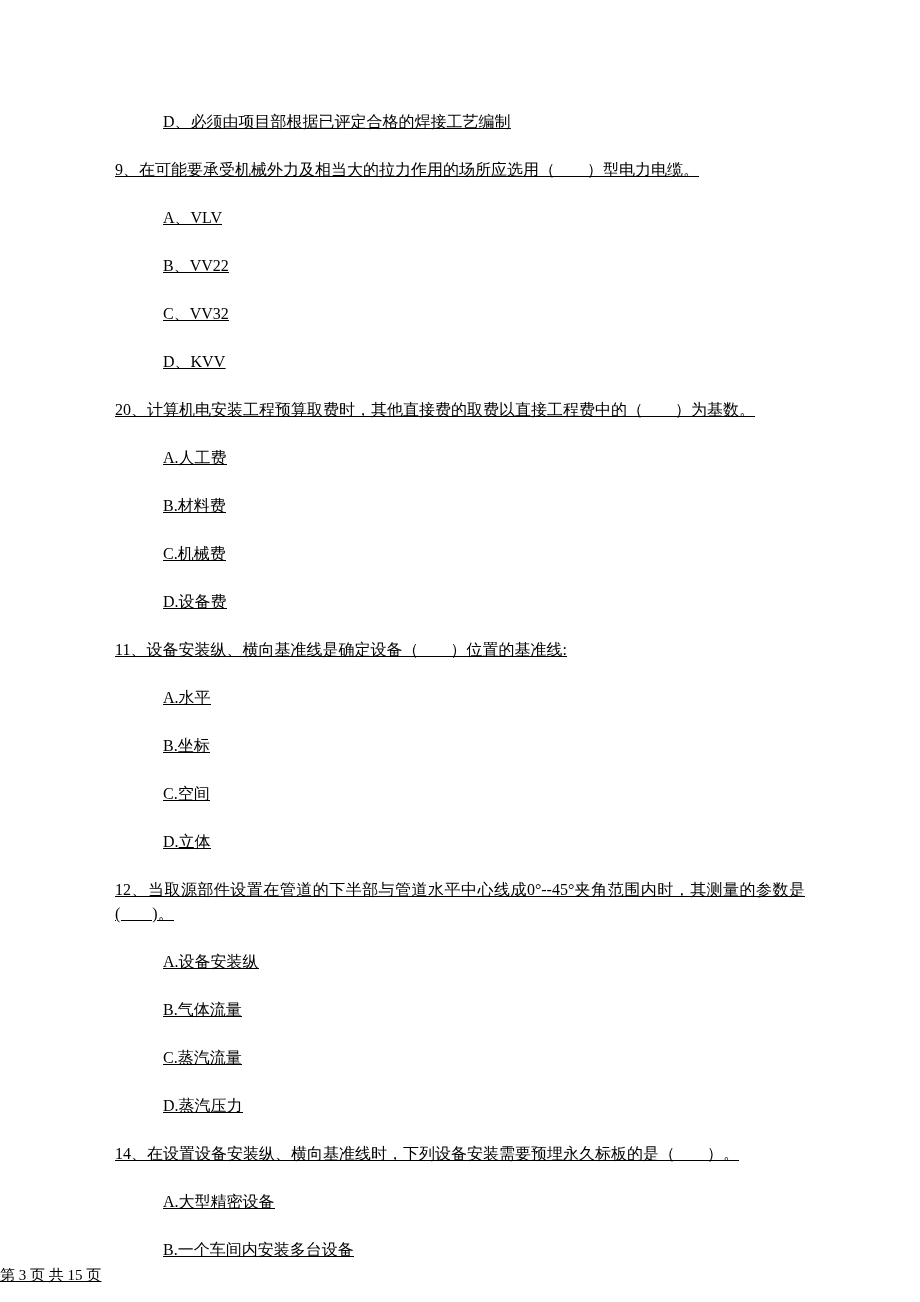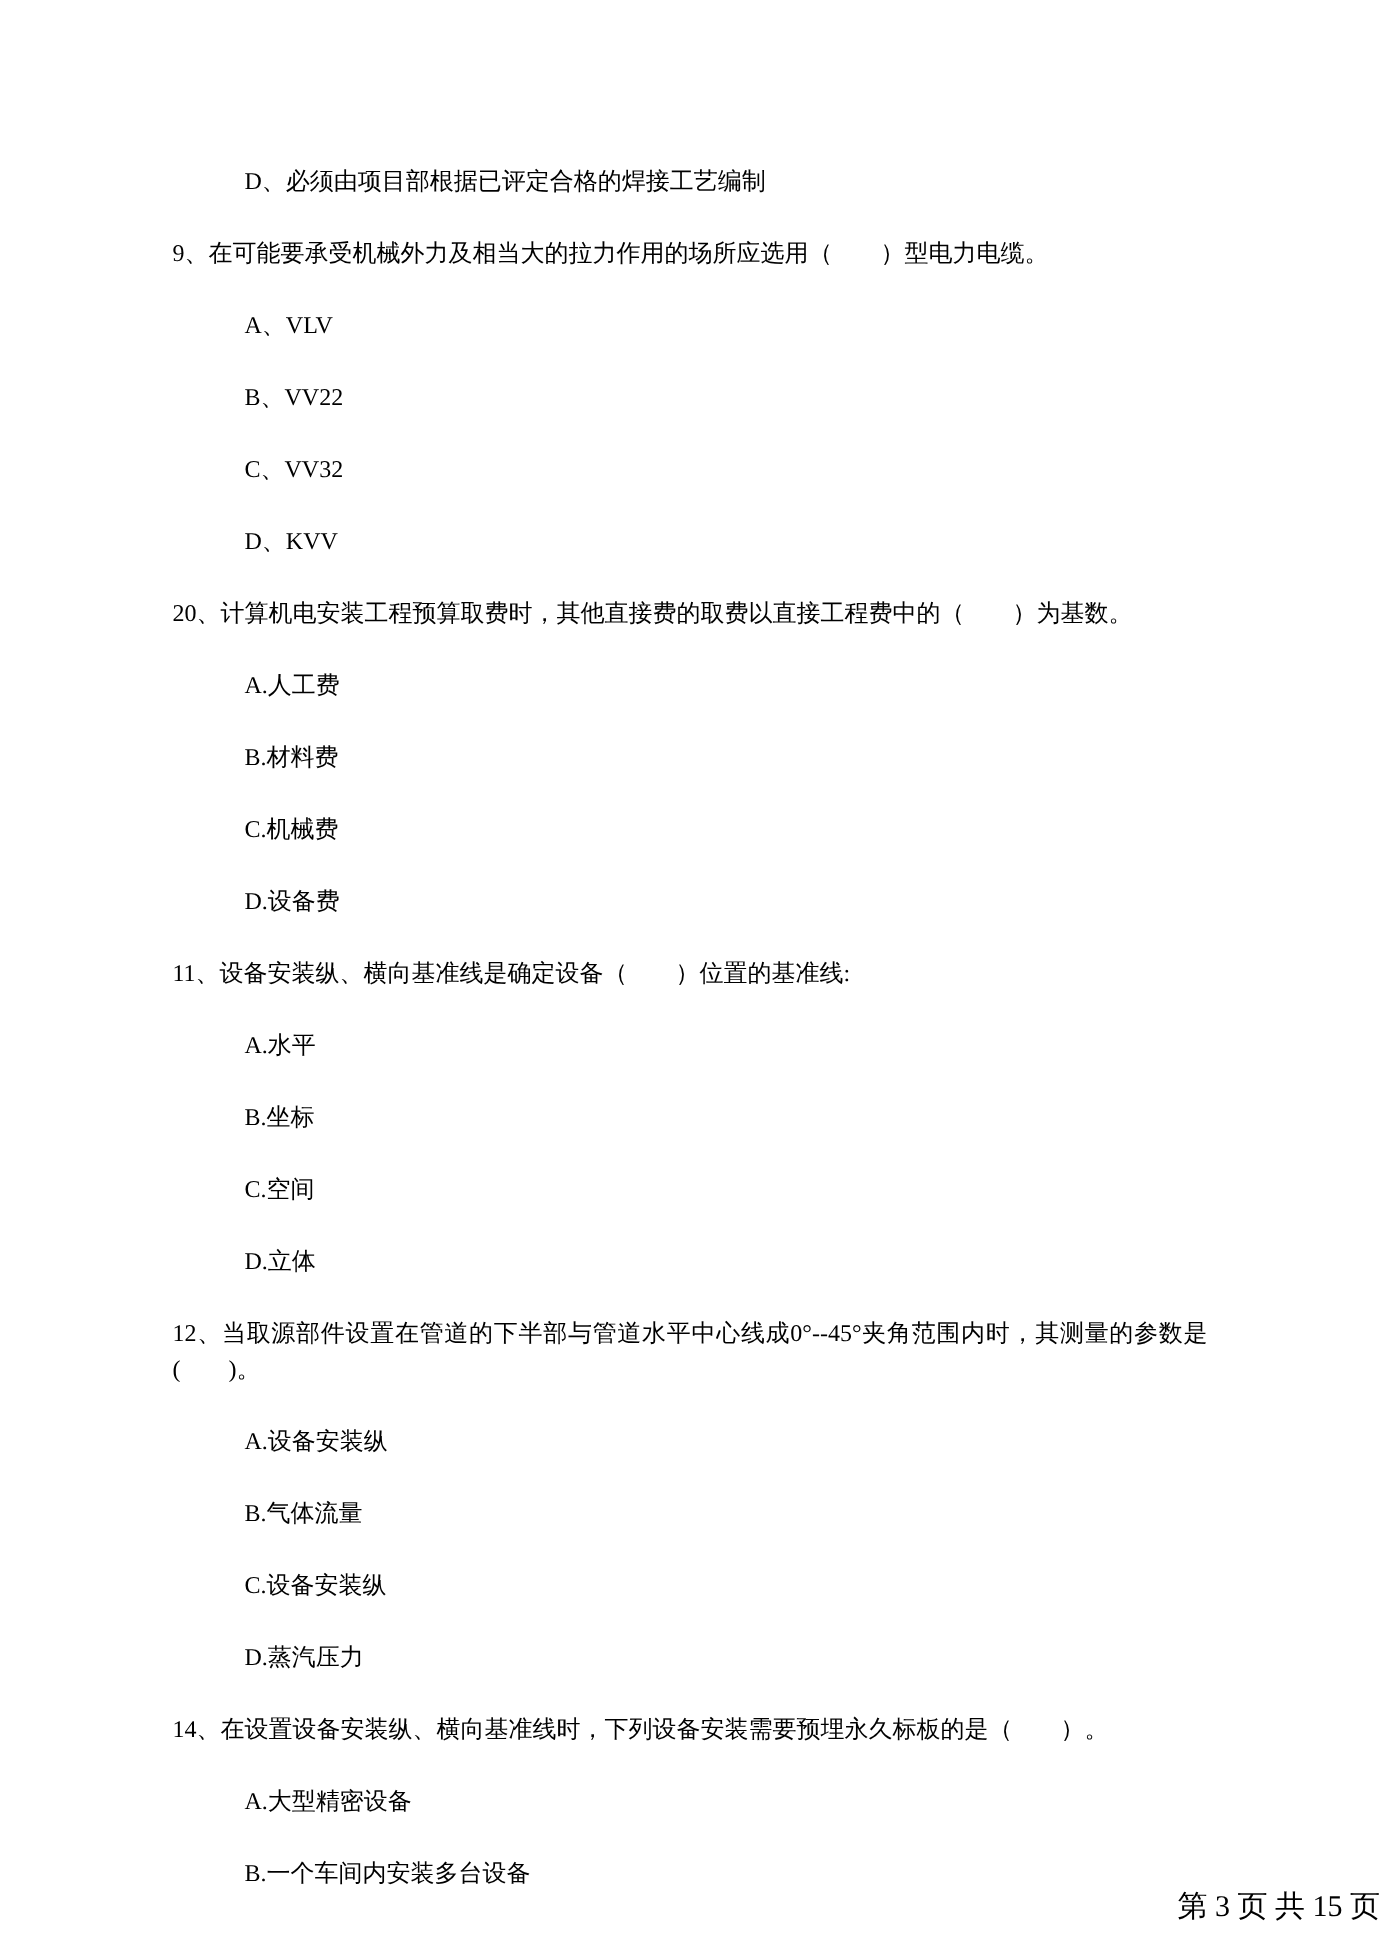--- a/index.html
+++ b/index.html
@@ -1,18 +1,19 @@
 <!DOCTYPE html>
 <html><head>
   <meta charset="utf-8">
   <style>
     * {
       margin: 0;
       padding: 0;
       box-sizing: border-box;
+      text-decoration: underline;
     }
     body {
       background: #ffffff;
       font-family: "SimSun", "宋体", serif;
       font-size: 16px;
       color: #000000;
       width: 920px;
       min-height: 1302px;
       padding: 110px 115px 40px 115px;
       position: relative;
@@ -24,22 +25,22 @@
     }
     .question {
       margin-bottom: 24px;
       text-align: justify;
     }
     .footer {
       position: absolute;
       bottom: 40px;
       left: 0;
       width: 100%;
-      text-align: right;
-      font-size: 20px;
+      text-align: left;
+      font-size: 15px;
     }
   </style>
 </head>
 <body>
 
 <div class="option">
   <span>D、必须由项目部根据已评定合格的焊接工艺编制</span>
 </div>
 
 <div class="question">
@@ -93,21 +94,21 @@
 <div class="question">
   <span>12、当取源部件设置在管道的下半部与管道水平中心线成0°--45°夹角范围内时，其测量的参数是(　　)。</span>
 </div>
 <div class="option">
   <span>A.设备安装纵</span>
 </div>
 <div class="option">
   <span>B.气体流量</span>
 </div>
 <div class="option">
-  <span>C.设备安装纵</span>
+  <span>C.蒸汽流量</span>
 </div>
 <div class="option">
   <span>D.蒸汽压力</span>
 </div>
 
 <div class="question">
   <span>14、在设置设备安装纵、横向基准线时，下列设备安装需要预埋永久标板的是（　　）。</span>
 </div>
 <div class="option">
   <span>A.大型精密设备</span>

